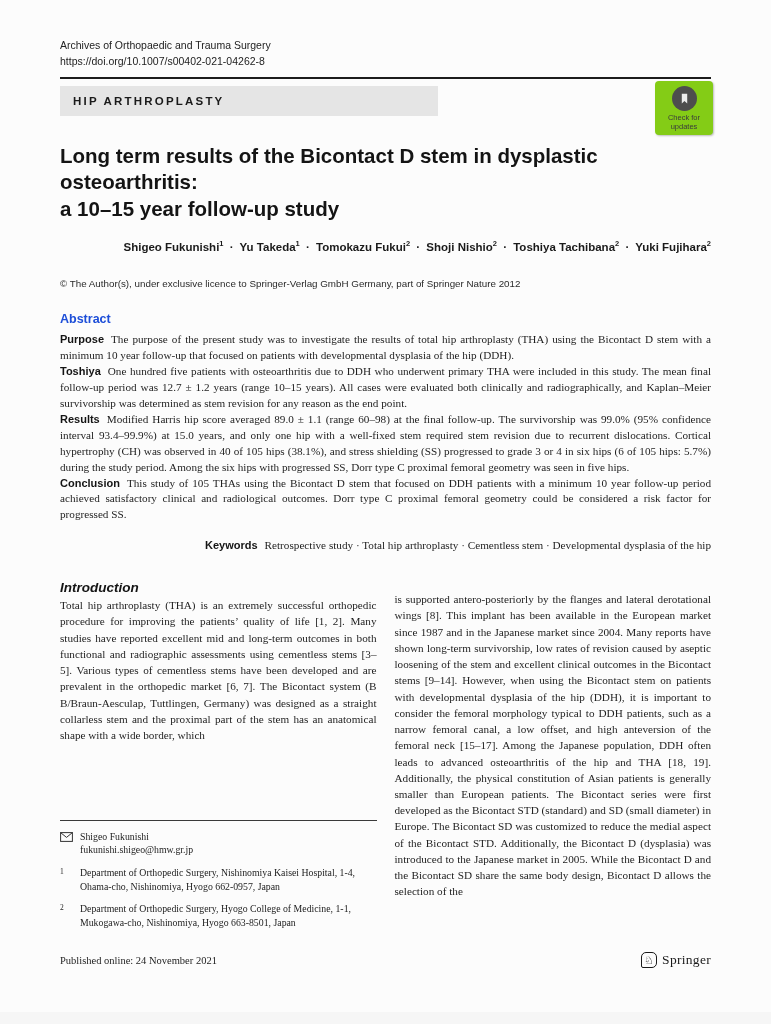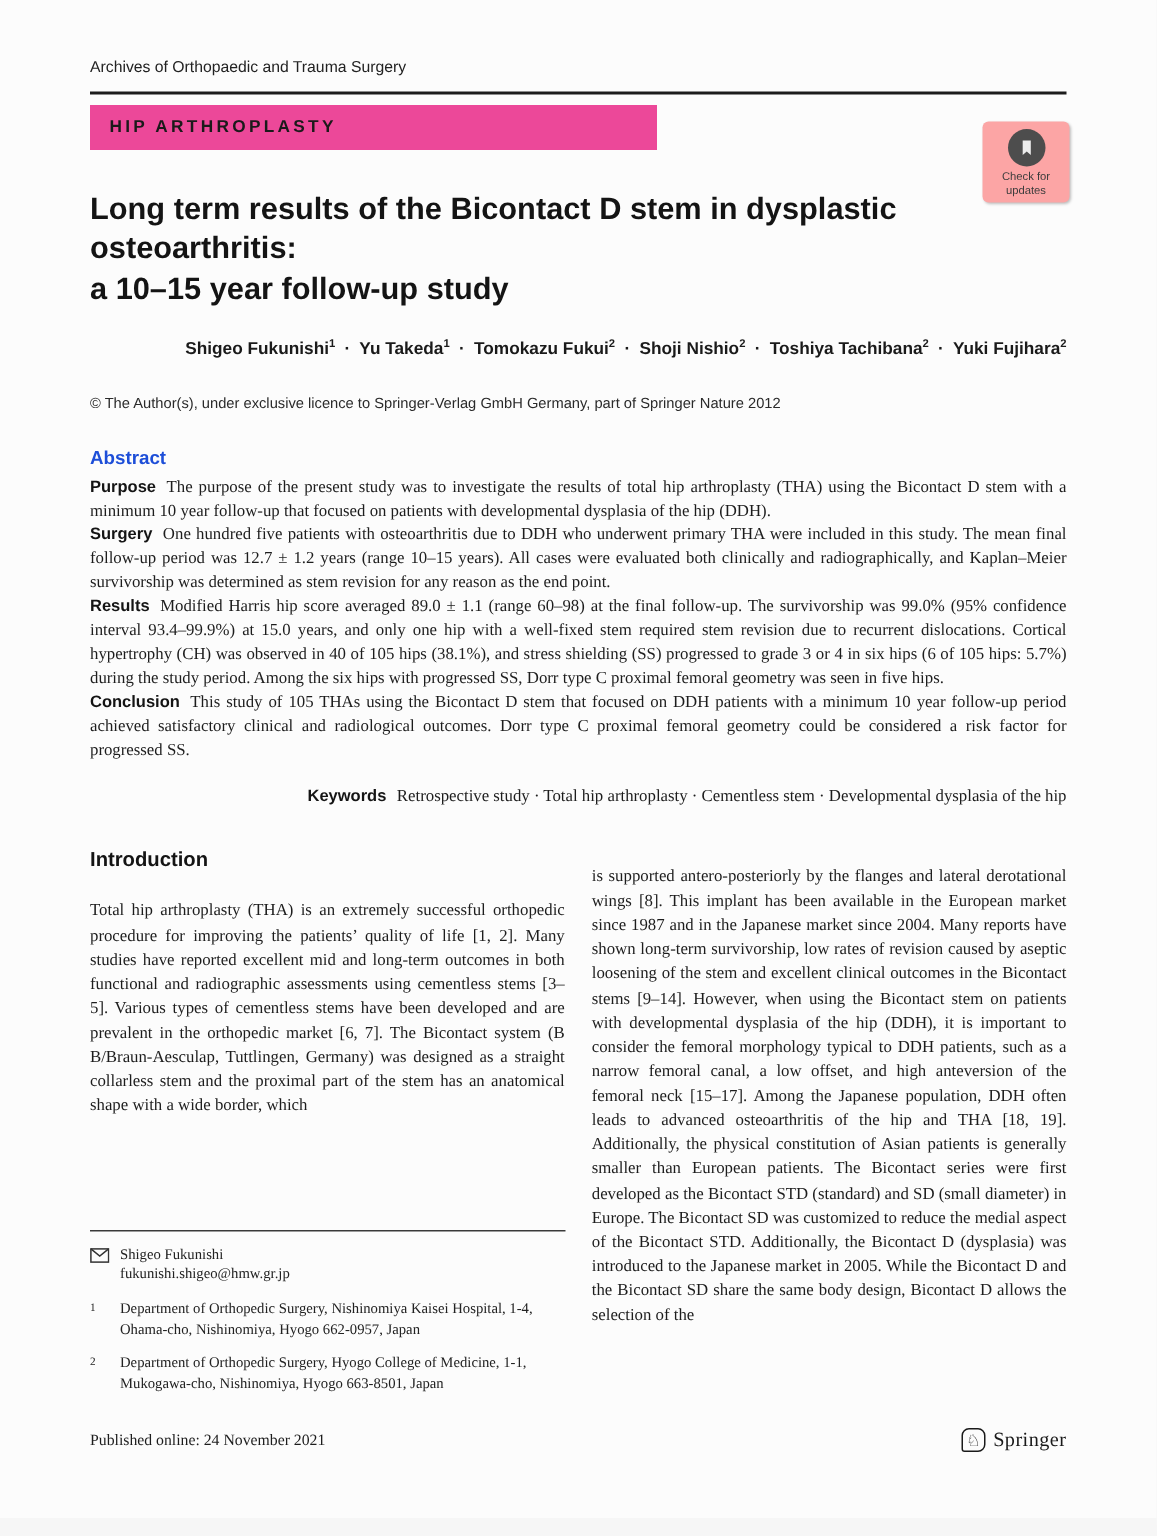--- a/index.html
+++ b/index.html
@@ -73,21 +73,21 @@
     font-family: "Liberation Sans", sans-serif; font-weight: bold; font-size: 11px;
     margin-right: 7px; color: #141414;
   }
   .keywords { margin-top: 15px; text-align: right; }
 
   
   .columns { margin-top: 26px; flex: 1; display: flex; gap: 18px; min-height: 0; }
   .col { flex: 1; display: flex; flex-direction: column; min-width: 0; }
   .col h2 {
     font-family: "Liberation Sans", sans-serif; font-size: 13.5px; font-weight: bold;
-    margin-bottom: 19px; color: #141414;
+    margin-bottom: 2px; color: #141414; font-style: italic;
   }
   .body-text { font-size: 11.2px; line-height: 1.45; text-align: justify; }
   .col-right { padding-top: 11px; }
 
   
   .footnote { margin-top: auto; padding-top: 6px; }
   .fn-rule { border-top: 1px solid #3a3a3a; margin-bottom: 9px; }
   .footnote { font-size: 9.8px; line-height: 1.42; color: #222; }
   .fn-corr { display: flex; gap: 7px; margin-bottom: 9px; }
   .fn-corr .mail { width: 13px; padding-top: 2px; flex: none; }
@@ -108,29 +108,30 @@
     font-size: 11px; line-height: 1; font-family: "DejaVu Sans", sans-serif;
   }
 </style>
 </head>
 <body>
 
 <div class="page">
 
   <div class="jmeta">
     <div>Archives of Orthopaedic and Trauma Surgery</div>
+    <div class="doi">https://doi.org/10.1007/s00402-021-04262-8</div>
   </div>
 
   <div class="rule"></div>
 
   <div class="banner-row">
-    <span class="banner" style="background: #ec4899;">HIP ARTHROPLASTY</span>
-  </div>
-
-  <div class="badge" style="background: #fca5a5;">
+    <span class="banner" style="background: #e5e5e5;">HIP ARTHROPLASTY</span>
+  </div>
+
+  <div class="badge" style="background: #84cc16;">
     <div class="badge-circle" style="background: rgb(77, 77, 77);">
       <svg width="13" height="13" viewBox="0 0 24 24">
         <path d="M7 3h10v18l-5-4.4L7 21z" fill="#ececec"></path>
       </svg>
     </div>
     <div class="badge-text">
       <div>Check for</div>
       <div>updates</div>
     </div>
   </div>
@@ -154,21 +155,21 @@
     <span class="au"><span>Yuki Fujihara</span><sup>2</sup></span>
   </div>
 
   <div class="received">
     <div>© The Author(s), under exclusive licence to Springer-Verlag GmbH Germany, part of Springer Nature 2012</div>
   </div>
 
   <section class="abstract">
     <h2>Abstract</h2>
     <p><span class="lbl">Purpose</span><span>The purpose of the present study was to investigate the results of total hip arthroplasty (THA) using the Bicontact D stem with a minimum 10 year follow-up that focused on patients with developmental dysplasia of the hip (DDH).</span></p>
-    <p><span class="lbl">Surgery</span><span>One hundred five patients with osteoarthritis due to DDH who underwent primary THA were included in this study. The mean final follow-up period was 12.7 ± 1.2 years (range 10–15 years). All cases were evaluated both clinically and radiographically, and Kaplan–Meier survivorship was determined as stem revision for any reason as the end point.</span></p>
+    <p><span class="lbl">Toshiya</span><span>One hundred five patients with osteoarthritis due to DDH who underwent primary THA were included in this study. The mean final follow-up period was 12.7 ± 1.2 years (range 10–15 years). All cases were evaluated both clinically and radiographically, and Kaplan–Meier survivorship was determined as stem revision for any reason as the end point.</span></p>
     <p><span class="lbl">Results</span><span>Modified Harris hip score averaged 89.0 ± 1.1 (range 60–98) at the final follow-up. The survivorship was 99.0% (95% confidence interval 93.4–99.9%) at 15.0 years, and only one hip with a well-fixed stem required stem revision due to recurrent dislocations. Cortical hypertrophy (CH) was observed in 40 of 105 hips (38.1%), and stress shielding (SS) progressed to grade 3 or 4 in six hips (6 of 105 hips: 5.7%) during the study period. Among the six hips with progressed SS, Dorr type C proximal femoral geometry was seen in five hips.</span></p>
     <p><span class="lbl">Conclusion</span><span>This study of 105 THAs using the Bicontact D stem that focused on DDH patients with a minimum 10 year follow-up period achieved satisfactory clinical and radiological outcomes. Dorr type C proximal femoral geometry could be considered a risk factor for progressed SS.</span></p>
   </section>
 
   <div class="keywords">
     <span class="lbl">Keywords</span><span>Retrospective study · Total hip arthroplasty · Cementless stem · Developmental dysplasia of the hip</span>
   </div>
 
   <div class="columns">
 

